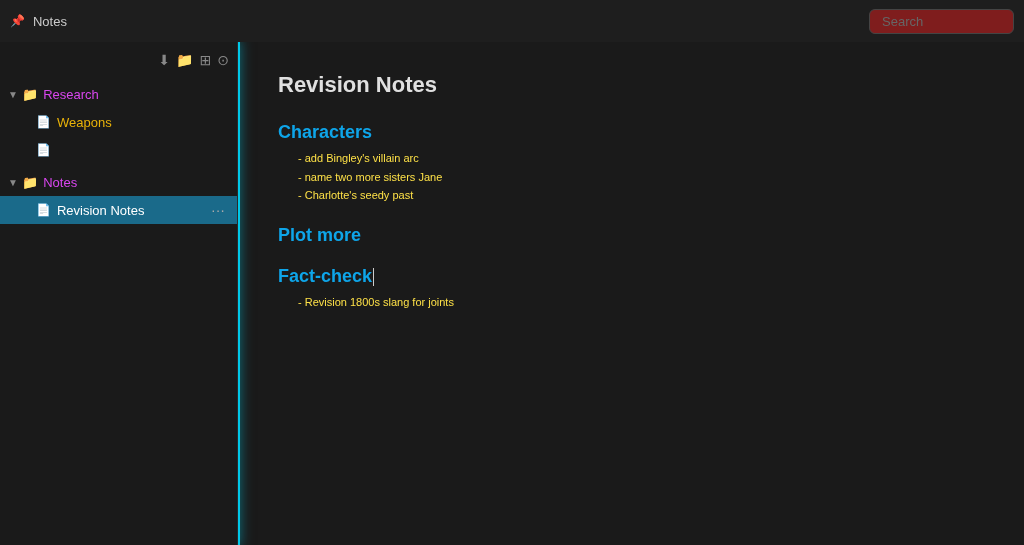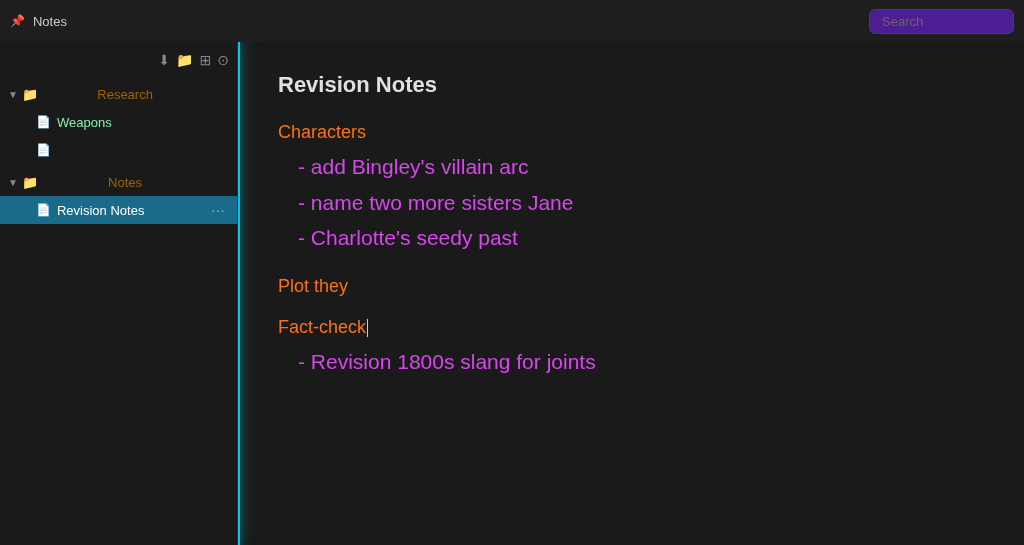--- a/index.html
+++ b/index.html
@@ -38,21 +38,21 @@
     }
 
     .app-title {
       color: #ccc;
       font-size: 13px;
       font-weight: 500;
       text-align: right;
     }
 
     .search-box {
-      background: #4c1d95;
+      background: #7f1d1d;
       border: 1px solid #444;
       border-radius: 6px;
       padding: 4px 12px;
       color: #aaa;
       font-size: 13px;
       width: 145px;
       outline: none;
     }
 
     .search-box::placeholder {
@@ -114,24 +114,23 @@
     }
 
     .folder-icon {
       color: #888;
       font-size: 13px;
       margin-right: 5px;
       flex-shrink: 0;
     }
 
     .folder-name {
-      color: #a16207;
+      color: #d946ef;
       font-size: 13px;
       flex: 1;
-      text-align: center;
     }
 
     .folder-more {
       color: #666;
       font-size: 14px;
       padding: 0 4px;
       visibility: hidden;
     }
 
     
@@ -149,21 +148,21 @@
     }
 
     .note-icon {
       color: #888;
       font-size: 12px;
       margin-right: 6px;
       flex-shrink: 0;
     }
 
     .note-name {
-      color: #86efac;
+      color: #eab308;
       font-size: 13px;
       flex: 1;
     }
 
     .note-item.active .note-name {
       color: #fff;
     }
 
     .note-more {
       color: #aaa;
@@ -185,29 +184,29 @@
 
     .note-title {
       font-size: 22px;
       font-weight: 600;
       color: #e0e0e0;
       margin-bottom: 24px;
     }
 
     .note-section-heading {
       font-size: 18px;
-      font-weight: 400;
-      color: #f97316;
+      font-weight: 700;
+      color: #0ea5e9;
       margin-bottom: 6px;
       margin-top: 20px;
     }
 
     .note-item-line {
-      font-size: 21px;
-      color: #d946ef;
+      font-size: 11px;
+      color: #fde047;
       padding-left: 20px;
       line-height: 1.7;
     }
 
     .note-section:first-of-type .note-section-heading {
       margin-top: 0;
     }
 
     .cursor-line {
       display: inline;
@@ -287,21 +286,21 @@
     <div class="note-title">Revision Notes</div>
 
     <div class="note-section">
       <div class="note-section-heading">Characters</div>
       <div class="note-item-line">- add Bingley's villain arc</div>
       <div class="note-item-line">- name two more sisters Jane</div>
       <div class="note-item-line">- Charlotte's seedy past</div>
     </div>
 
     <div class="note-section">
-      <div class="note-section-heading">Plot they</div>
+      <div class="note-section-heading">Plot more</div>
     </div>
 
     <div class="note-section">
       <div class="note-section-heading">
         <span class="cursor-line">Fact-check</span><span class="text-cursor"></span>
       </div>
       <div class="note-item-line">- Revision 1800s slang for joints</div>
     </div>
 
   </div>

